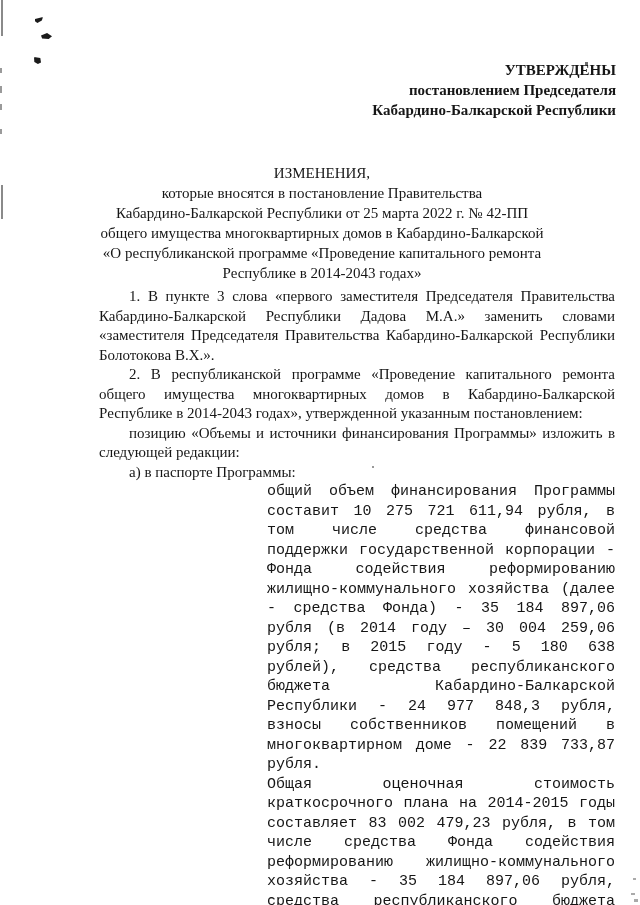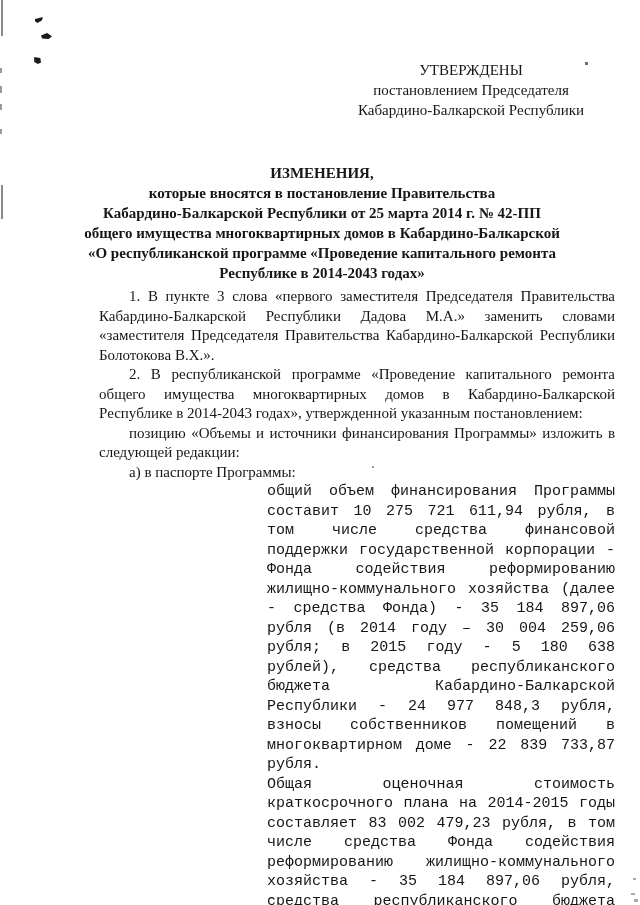--- a/index.html
+++ b/index.html
@@ -9,28 +9,28 @@
     font-family:"Liberation Serif", serif;
     color:#161616;
     position:relative;
     overflow:hidden;
   }
   .page { position:absolute; inset:0; }
 
   
   .approval {
     position:absolute; top:60px; left:326px; width:290px;
-    text-align:center; font-size:15px; line-height:20px;
-    font-weight:normal;
+    text-align:right; font-size:15px; line-height:20px;
+    font-weight:bold;
   }
 
   
   .title {
     position:absolute; top:163px; left:60px; width:524px;
-    text-align:center; font-weight:bold;
+    text-align:center; font-weight:normal;
     font-size:15px; line-height:20px;
   }
 
   
   .doc-body {
     position:absolute; top:287px; left:63px; width:516px;
     font-size:15px; line-height:19.5px;margin-left:36px;
   }
   .para { margin:0; text-align:justify; text-indent:30px; }
 
@@ -83,21 +83,21 @@
 
   <div class="approval">
     <div>УТВЕРЖДЕНЫ</div>
     <div>постановлением Председателя</div>
     <div>Кабардино-Балкарской Республики</div>
   </div>
 
   <div class="title">
     <div>ИЗМЕНЕНИЯ,</div>
     <div>которые вносятся в постановление Правительства</div>
-    <div>Кабардино-Балкарской Республики от 25 марта 2014 г. № 42-ПП</div>
+    <div>Кабардино-Балкарской Республики от 25 марта 2022 г. № 42-ПП</div>
     <div>общего имущества многоквартирных домов в Кабардино-Балкарской</div>
     <div>«О республиканской программе «Проведение капитального ремонта</div>
     <div>Республике в 2014-2043 годах»</div>
   </div>
 
   <div class="doc-body">
     <p class="para">1. В пункте 3 слова «первого заместителя Председателя Правительства Кабардино-Балкарской Республики Дадова М.А.» заменить словами «заместителя Председателя Правительства Кабардино-Балкарской Республики Болотокова В.Х.».</p>
     <p class="para">2. В республиканской программе «Проведение капитального ремонта общего имущества многоквартирных домов в Кабардино-Балкарской Республике в 2014-2043 годах», утвержденной указанным постановлением:</p>
     <p class="para">позицию «Объемы и источники финансирования Программы» изложить в следующей редакции:</p>
     <p class="para">а) в паспорте Программы:</p>

